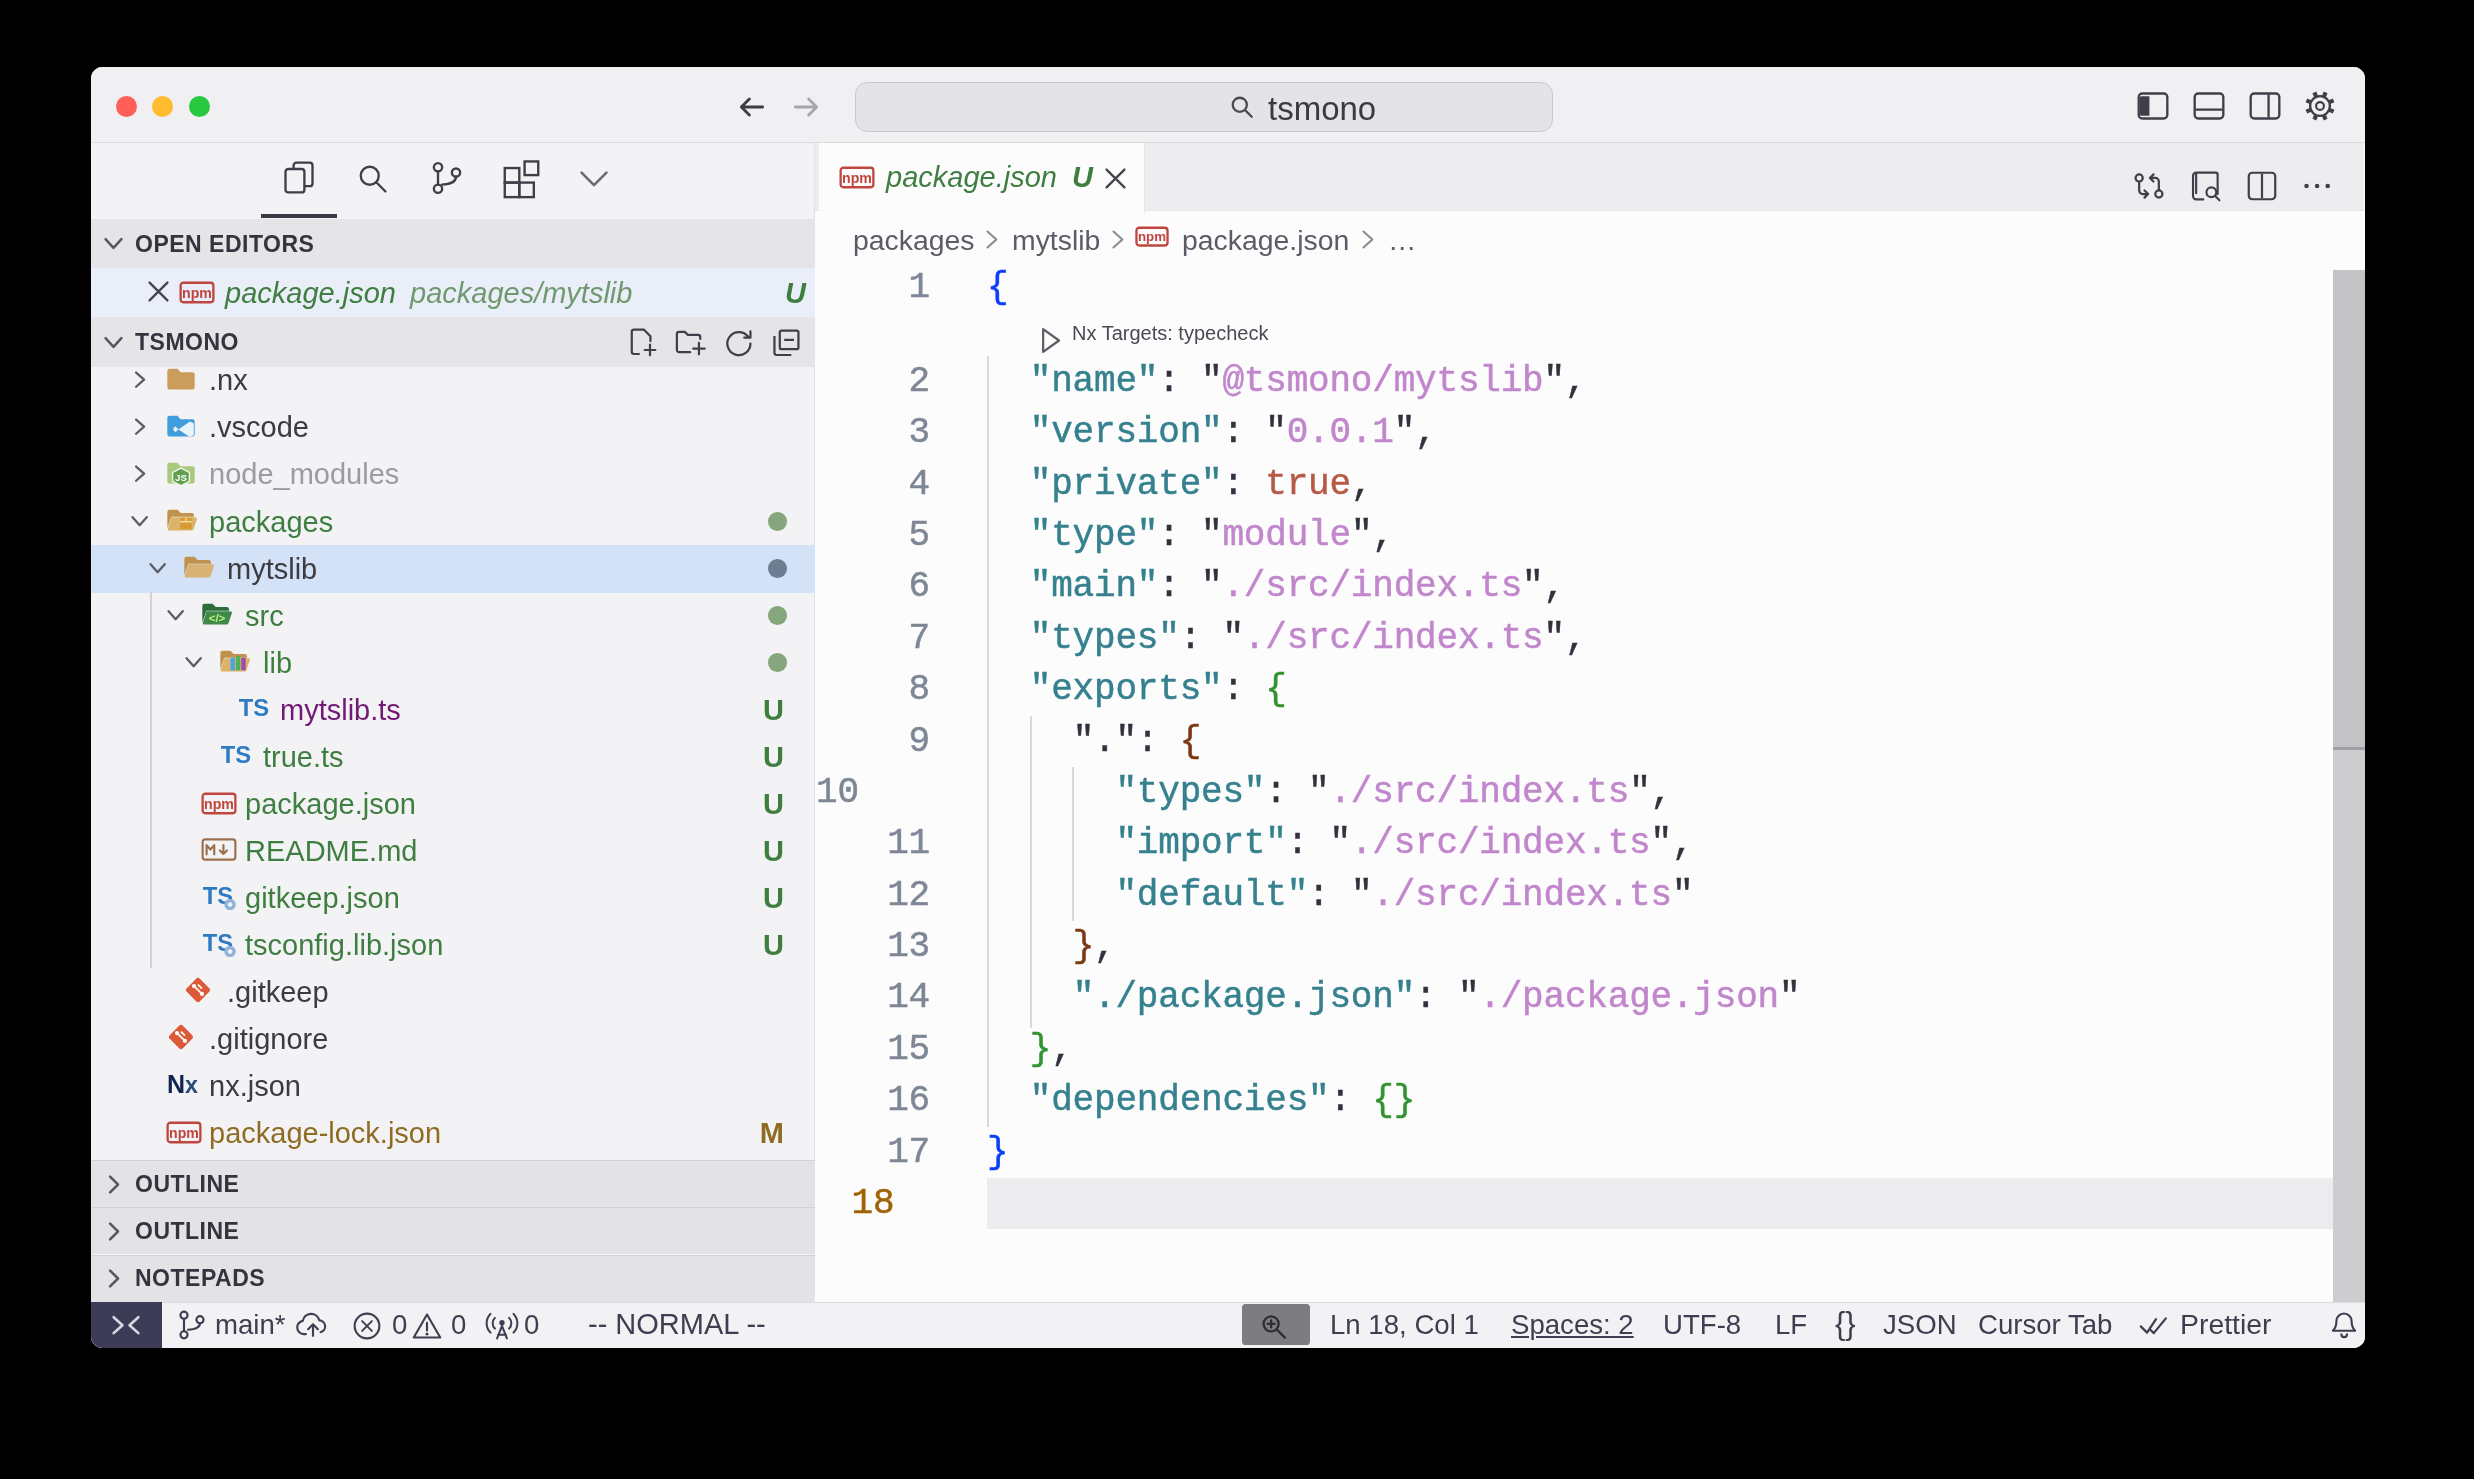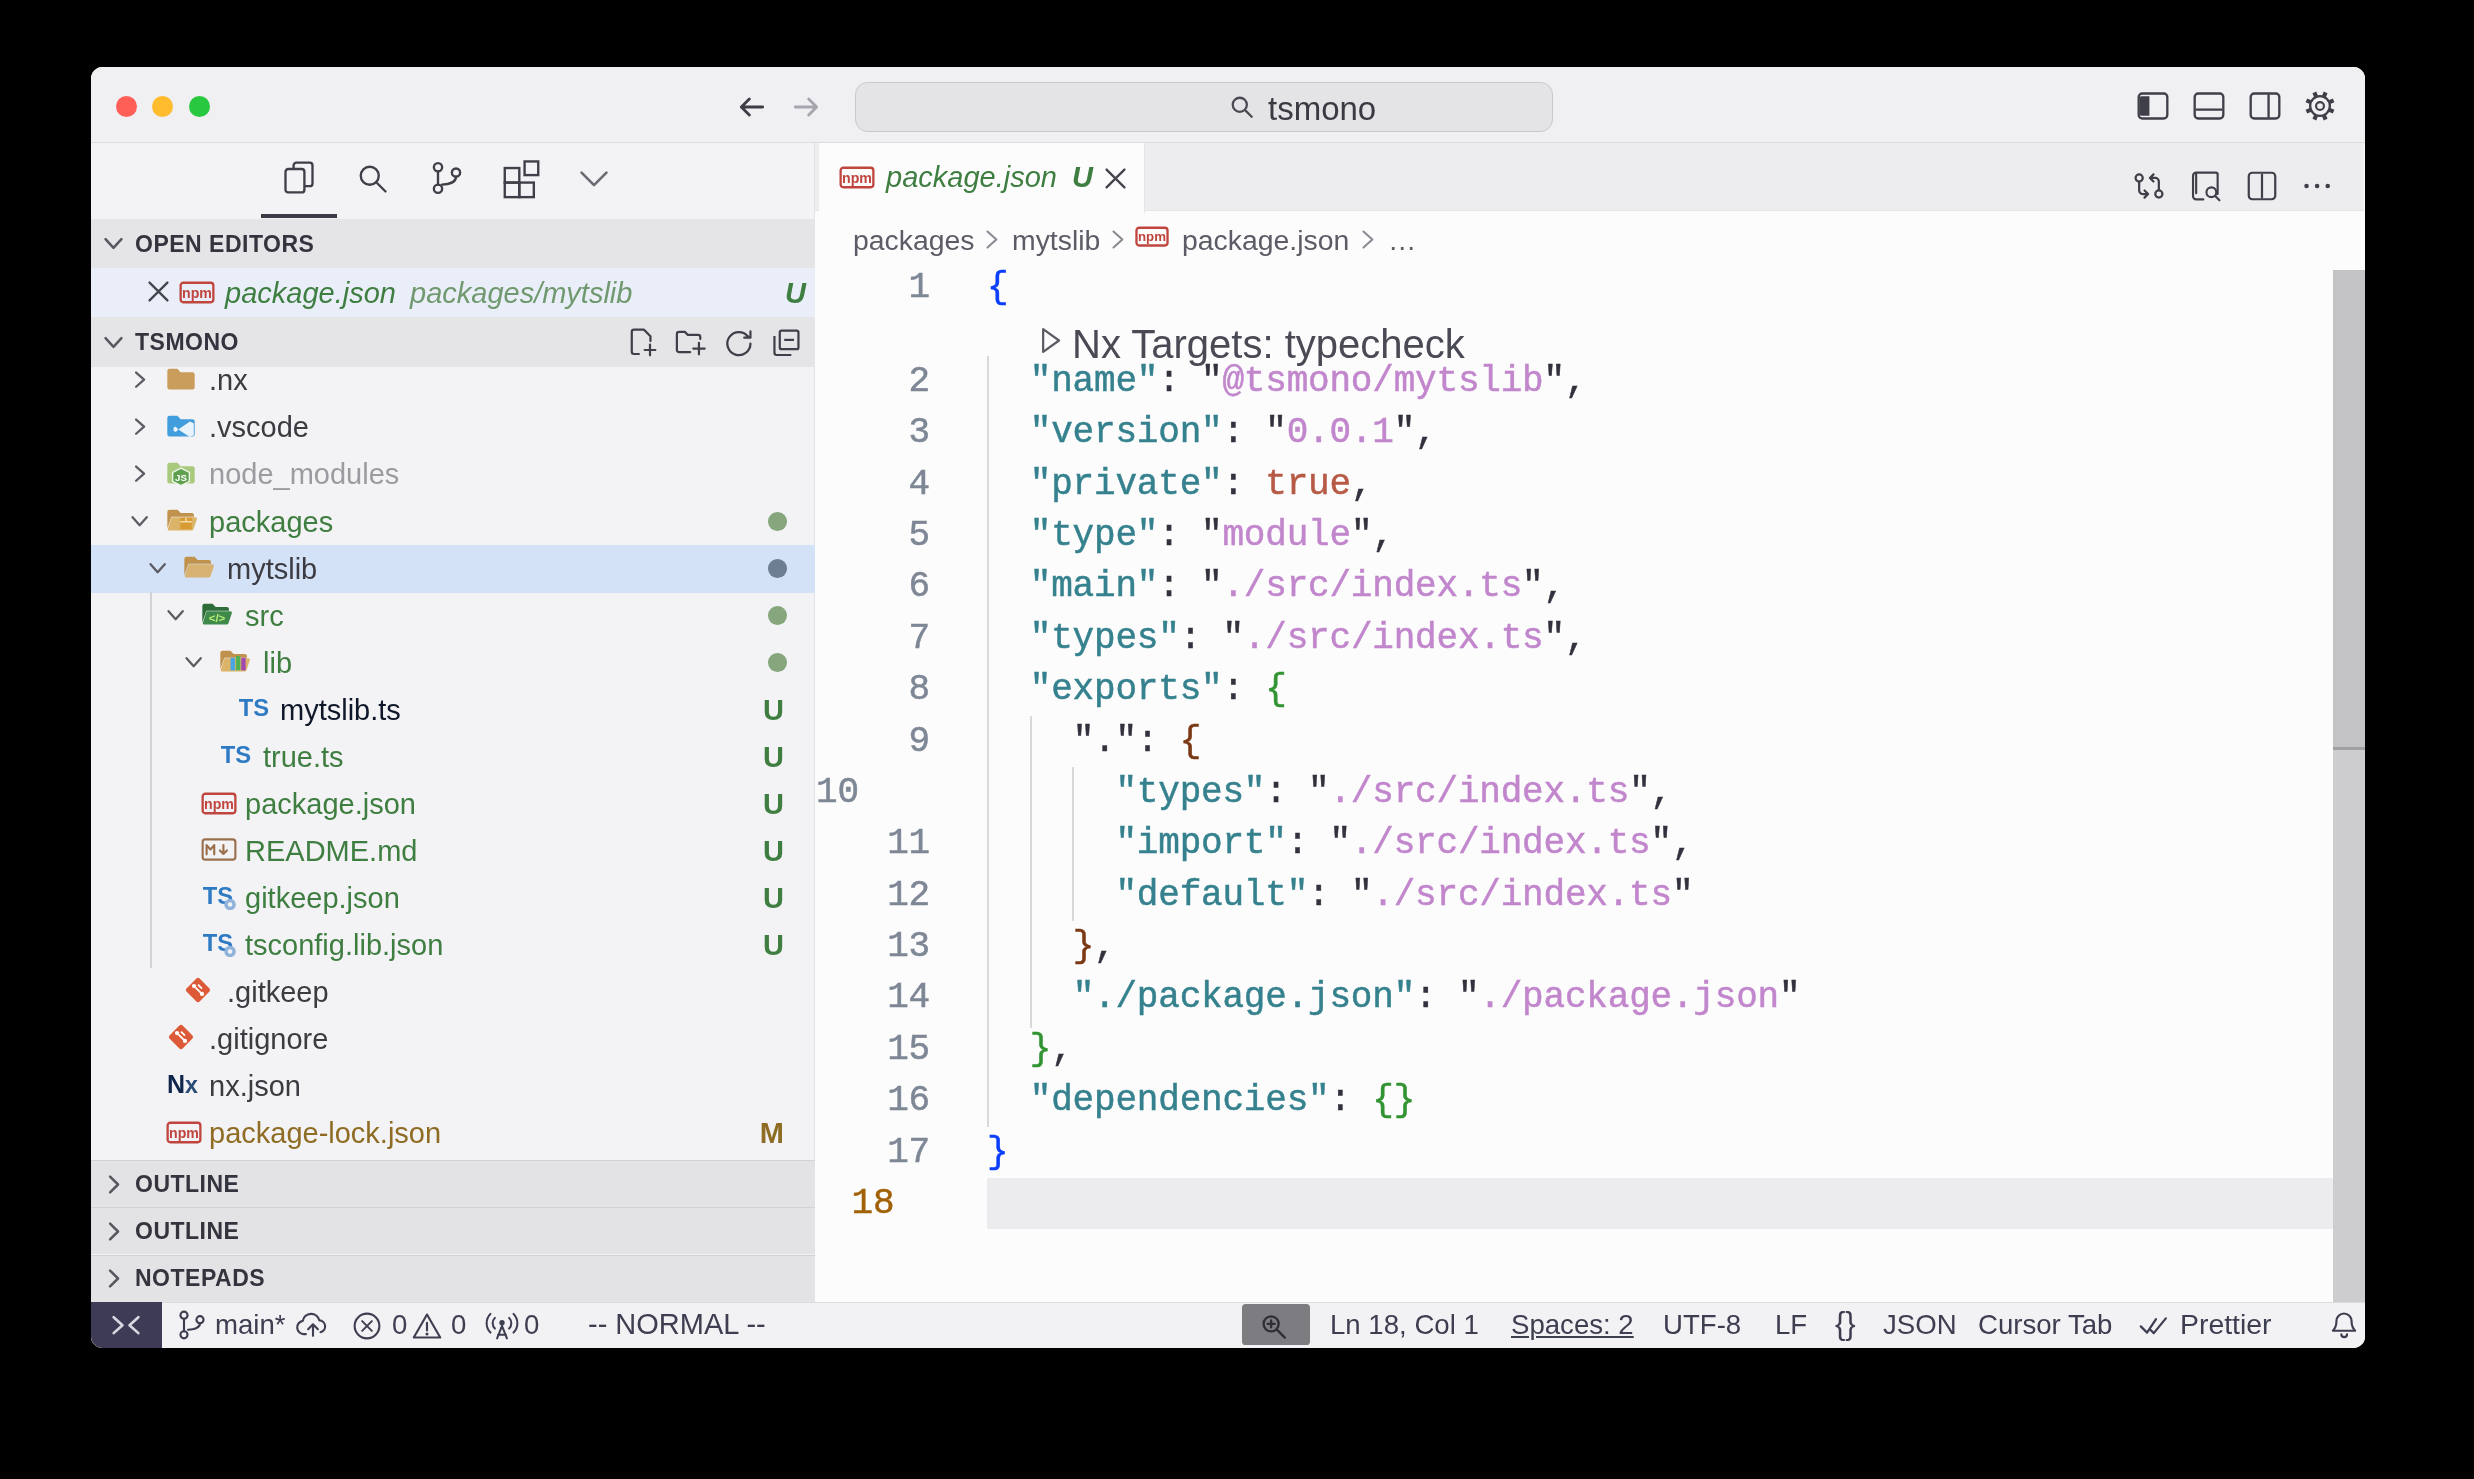--- a/index.html
+++ b/index.html
@@ -176,21 +176,21 @@
       <path d="M6.2 12.5 h26.5 a2 2 0 0 1 1.9 2.6 L31 25.6 a2.5 2.5 0 0 1 -2.4 1.9 H3.6 a1.6 1.6 0 0 1 -1.5 -2.1 z" fill="#dcb469"></path>
       <rect x="13" y="12" width="5" height="14" fill="#49a5e6"></rect>
       <rect x="19" y="10" width="5" height="16" fill="#52b054"></rect>
       <rect x="25" y="12" width="5" height="14" fill="#a04ab0"></rect>
     </svg>
 <div class="abs lbl" style="position:absolute;left:172px;top:580px;color:#3f7e41">lib</div>
 <div class="abs" style="position:absolute;left:677px;top:586px;width:18.7px;height:18.7px;border-radius:50%;background:#86a77d"></div>
 <svg class="abs" style="left:146px;top:628px" width="37" height="27" viewBox="0 0 42 30">
       <text x="2" y="24" font-family="Liberation Sans" font-size="27" font-weight="bold" fill="#2e7bc4">TS</text>
     </svg>
-<div class="abs lbl" style="position:absolute;left:189px;top:627px;color:#0f172a">mytslib.ts</div>
+<div class="abs lbl" style="position:absolute;left:189px;top:627px;color:#701a75">mytslib.ts</div>
 <div class="abs" style="position:absolute;left:661px;top:627px;width:32px;height:32px;font-size:29px;font-weight:bold;color:#3f7e41;text-align:right">U</div>
 <svg class="abs" style="left:128px;top:675px" width="37" height="27" viewBox="0 0 42 30">
       <text x="2" y="24" font-family="Liberation Sans" font-size="27" font-weight="bold" fill="#2e7bc4">TS</text>
     </svg>
 <div class="abs lbl" style="position:absolute;left:172px;top:674px;color:#3f7e41">true.ts</div>
 <div class="abs" style="position:absolute;left:661px;top:674px;width:32px;height:32px;font-size:29px;font-weight:bold;color:#3f7e41;text-align:right">U</div>
 <svg class="abs" style="left:110px;top:725px" width="36" height="23" viewBox="0 0 40 26">
       <rect x="1.5" y="2" width="37" height="22" rx="3" fill="none" stroke="#c0453e" stroke-width="2.6"></rect>
       <text x="20.0" y="19" font-family="Liberation Sans" font-size="16" font-weight="bold" fill="#c0453e" text-anchor="middle">npm</text>
     </svg>
@@ -322,21 +322,21 @@
 <div class="abs mono" style="position:absolute;left:725px;top:803px;width:114px;height:51px;color:#7e8795;text-align:right">12</div>
 <div class="abs mono" style="position:absolute;left:725px;top:854px;width:114px;height:51px;color:#7e8795;text-align:right">13</div>
 <div class="abs mono" style="position:absolute;left:725px;top:905px;width:114px;height:51px;color:#7e8795;text-align:right">14</div>
 <div class="abs mono" style="position:absolute;left:725px;top:957px;width:114px;height:51px;color:#7e8795;text-align:right">15</div>
 <div class="abs mono" style="position:absolute;left:725px;top:1008px;width:114px;height:51px;color:#7e8795;text-align:right">16</div>
 <div class="abs mono" style="position:absolute;left:725px;top:1060px;width:114px;height:51px;color:#7e8795;text-align:right">17</div>
 <div class="abs mono" style="position:absolute;left:725px;top:1111px;width:114px;height:51px;color:#a16207;text-align:center">18</div>
 <svg class="abs" style="left:945px;top:255px" width="28.4" height="37" viewBox="0 0 32 42">
       <path d="M8 8 L26 21 L8 34 z" stroke="#5b5b63" stroke-width="2.5" fill="none" stroke-linecap="round" stroke-linejoin="round"></path>
     </svg>
-<div class="abs" style="position:absolute;left:981px;top:255px;font-size:40px;color:#4a4a55">Nx Targets: typecheck</div>
+<div class="abs" style="position:absolute;left:981px;top:255px;font-size:20px;color:#4a4a55">Nx Targets: typecheck</div>
 <div class="abs mono" style="position:absolute;left:896px;top:195px;width:1333px;height:51px;"><span style="color:#0b3efa">{</span></div>
 <div class="abs mono" style="position:absolute;left:896px;top:289px;width:1333px;height:51px;">  <span style="color:#35818e">"name"</span><span style="color:#32323e">:</span> <span style="color:#32323e">"</span><span style="color:#c186cc">@tsmono/mytslib</span><span style="color:#32323e">"</span><span style="color:#32323e">,</span></div>
 <div class="abs mono" style="position:absolute;left:896px;top:340px;width:1333px;height:51px;">  <span style="color:#35818e">"version"</span><span style="color:#32323e">:</span> <span style="color:#32323e">"</span><span style="color:#c186cc">0.0.1</span><span style="color:#32323e">"</span><span style="color:#32323e">,</span></div>
 <div class="abs mono" style="position:absolute;left:896px;top:392px;width:1333px;height:51px;">  <span style="color:#35818e">"private"</span><span style="color:#32323e">:</span> <span style="color:#b65a45">true</span><span style="color:#32323e">,</span></div>
 <div class="abs mono" style="position:absolute;left:896px;top:443px;width:1333px;height:51px;">  <span style="color:#35818e">"type"</span><span style="color:#32323e">:</span> <span style="color:#32323e">"</span><span style="color:#c186cc">module</span><span style="color:#32323e">"</span><span style="color:#32323e">,</span></div>
 <div class="abs mono" style="position:absolute;left:896px;top:494px;width:1333px;height:51px;">  <span style="color:#35818e">"main"</span><span style="color:#32323e">:</span> <span style="color:#32323e">"</span><span style="color:#c186cc">./src/index.ts</span><span style="color:#32323e">"</span><span style="color:#32323e">,</span></div>
 <div class="abs mono" style="position:absolute;left:896px;top:546px;width:1333px;height:51px;">  <span style="color:#35818e">"types"</span><span style="color:#32323e">:</span> <span style="color:#32323e">"</span><span style="color:#c186cc">./src/index.ts</span><span style="color:#32323e">"</span><span style="color:#32323e">,</span></div>
 <div class="abs mono" style="position:absolute;left:896px;top:597px;width:1333px;height:51px;">  <span style="color:#35818e">"exports"</span><span style="color:#32323e">:</span> <span style="color:#319331">{</span></div>
 <div class="abs mono" style="position:absolute;left:896px;top:649px;width:1333px;height:51px;">    <span style="color:#32323e">"."</span><span style="color:#32323e">:</span> <span style="color:#7b3814">{</span></div>
 <div class="abs mono" style="position:absolute;left:896px;top:700px;width:1333px;height:51px;">      <span style="color:#35818e">"types"</span><span style="color:#32323e">:</span> <span style="color:#32323e">"</span><span style="color:#c186cc">./src/index.ts</span><span style="color:#32323e">"</span><span style="color:#32323e">,</span></div>

